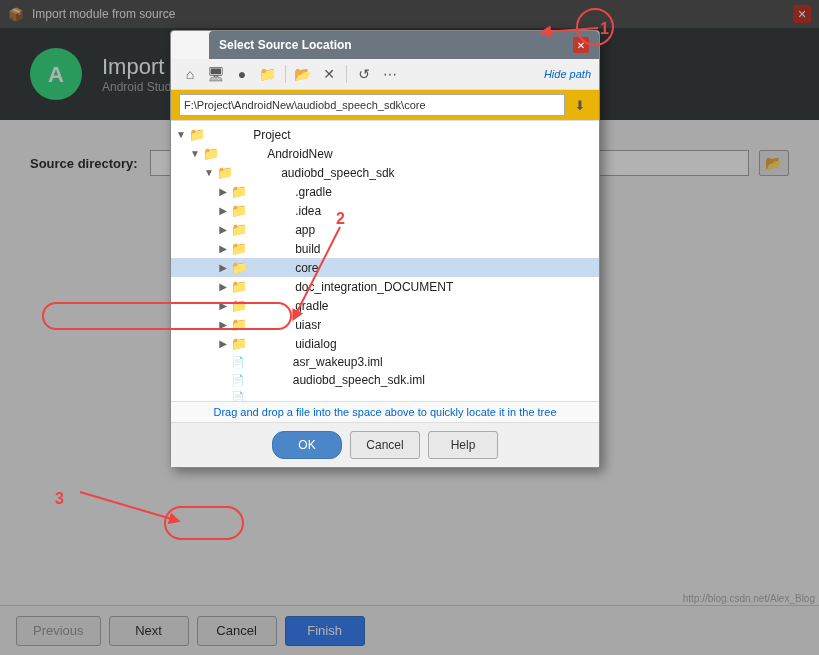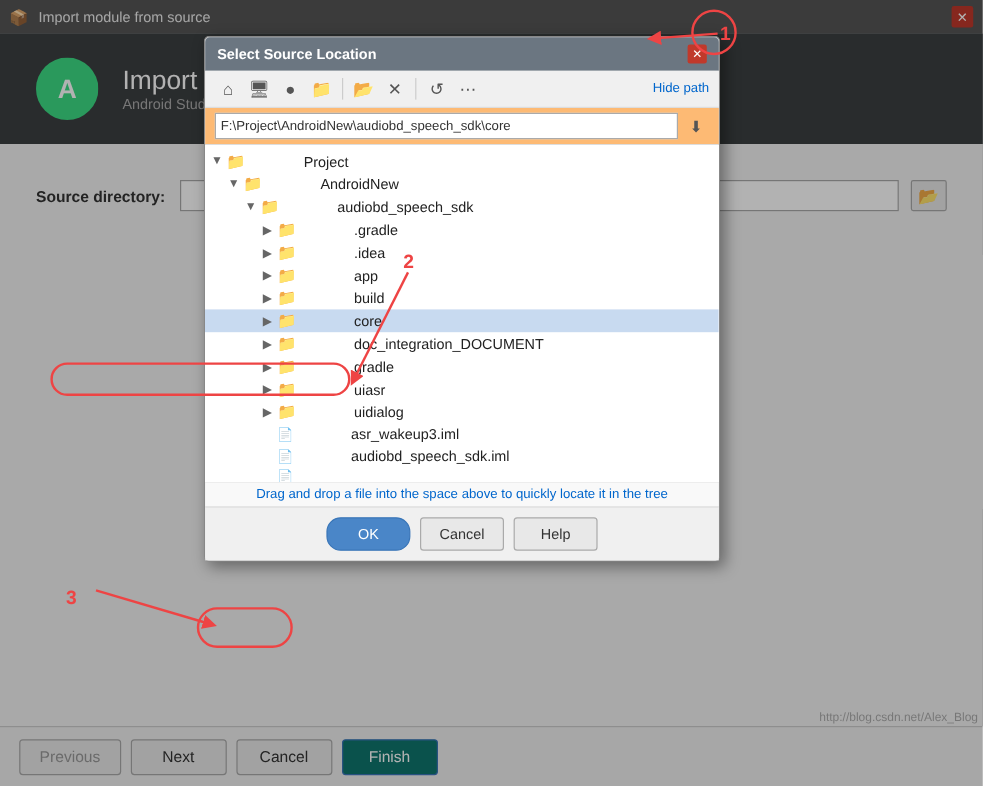--- a/index.html
+++ b/index.html
@@ -158,21 +158,21 @@
       cursor: pointer;
       font-size: 13px;
       color: #333;
       border-radius: 3px;
     }
     .bottom-btn.disabled {
       color: #999;
       cursor: default;
     }
     .bottom-btn.primary {
-      background: #0f766e;
+      background: #3b82f6;
       color: #fff;
       border-color: #3a76b8;
     }
 
     
     .dialog-overlay {
       position: absolute;
       top: 0; left: 0; right: 0; bottom: 0;
       background: rgba(0,0,0,0.3);
       display: flex;
@@ -197,20 +197,21 @@
     .dialog-title-bar {
       background: #6b7681;
       color: #fff;
       padding: 6px 10px;
       font-size: 12px;
       font-weight: bold;
       display: flex;
       align-items: center;
       justify-content: space-between;
       border-radius: 4px 4px 0 0;
+      margin-left: 38px;
     }
     .dialog-close-btn {
       width: 16px;
       height: 16px;
       background: #c0392b;
       border: none;
       cursor: pointer;
       display: flex;
       align-items: center;
       justify-content: center;
@@ -252,28 +253,29 @@
       height: 18px;
       background: #ccc;
       margin: 0 2px;
     }
     .toolbar-spacer { flex: 1; }
     .hide-path-link {
       font-size: 11px;
       color: #0066cc;
       cursor: pointer;
       text-decoration: none;
+      font-style: italic;
     }
 
     
     .path-bar {
       display: flex;
       align-items: center;
       padding: 4px 8px;
-      background: #fdba74;
+      background: #eab308;
       border-bottom: 1px solid #ddd;
       gap: 4px;
     }
     .path-input {
       flex: 1;
       height: 22px;
       border: 1px solid #aaa;
       background: #fff;
       padding: 0 4px;
       font-size: 11px;

